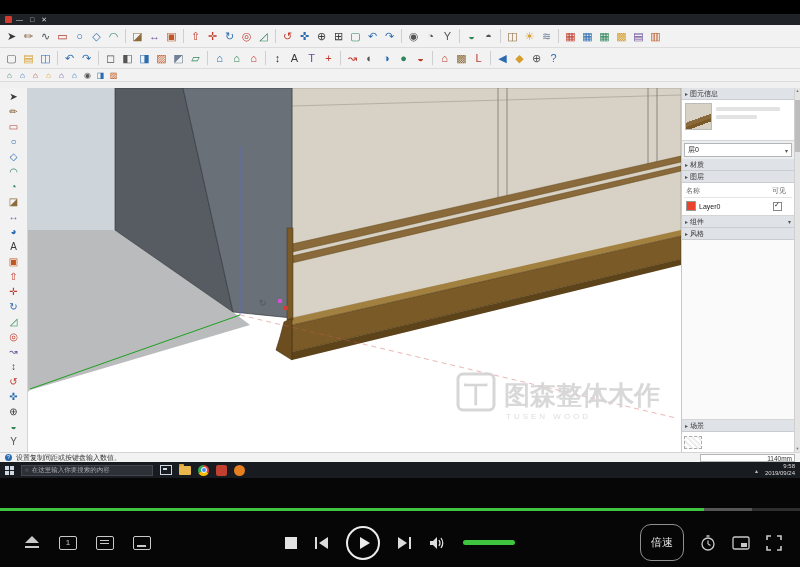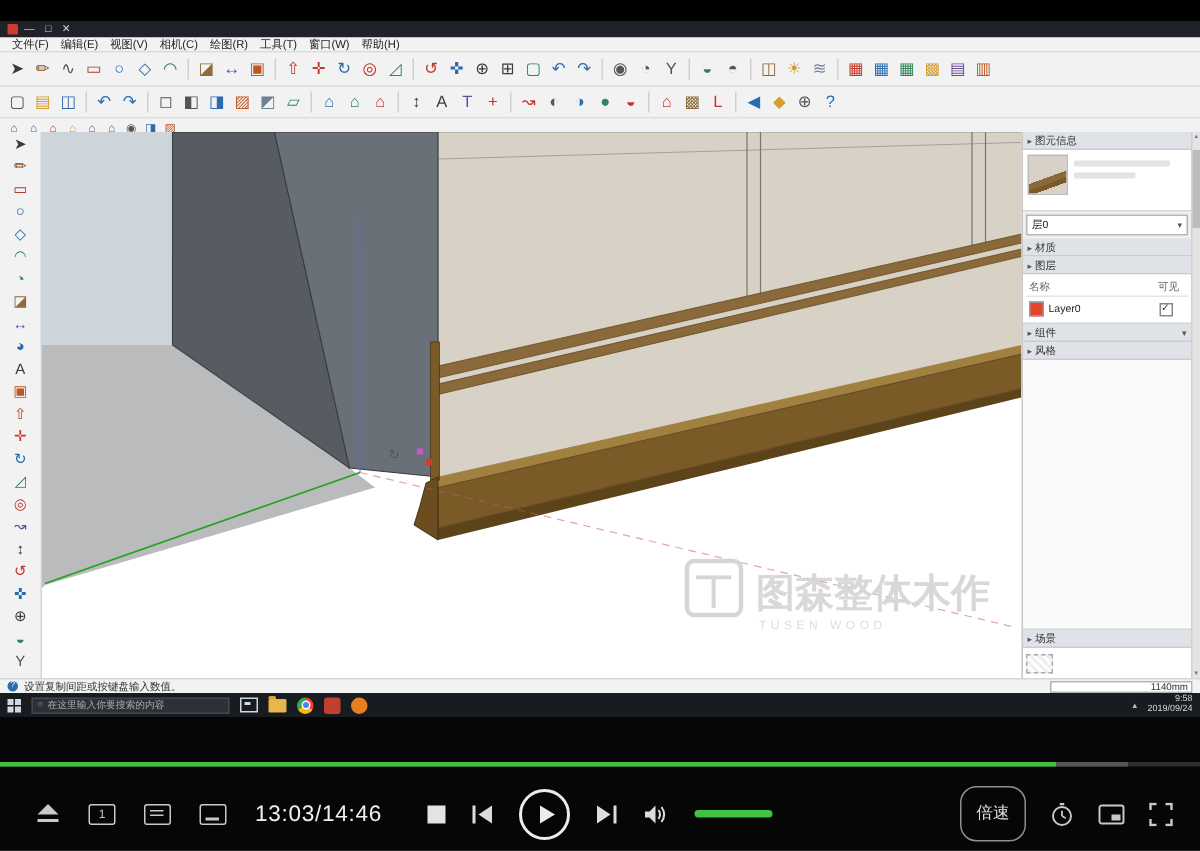--- a/index.html
+++ b/index.html
@@ -112,31 +112,20 @@
 
     <div class="titlebar">
       <span class="su-logo"></span>
       <span class="winbtns">
         <span>—</span>
         <span>□</span>
         <span>✕</span>
       </span>
     </div>
 
-    <div class="menubar">
-
-    <span class="menu-item">文件(F)</span>
-        <span class="menu-item">编辑(E)</span>
-        <span class="menu-item">视图(V)</span>
-        <span class="menu-item">相机(C)</span>
-        <span class="menu-item">绘图(R)</span>
-        <span class="menu-item">工具(T)</span>
-        <span class="menu-item">窗口(W)</span>
-        <span class="menu-item">帮助(H)</span>
-      </div>
 
     <div class="tbrow tb1">
 
     <span class="tbi" style="color: rgb(58, 58, 58);">➤</span>
         <span class="tbi" style="color: rgb(122, 74, 31);">✏</span>
         <span class="tbi" style="color: rgb(85, 85, 85);">∿</span>
         <span class="tbi" style="color: rgb(176, 58, 46);">▭</span>
         <span class="tbi" style="color: rgb(43, 108, 176);">○</span>
         <span class="tbi" style="color: rgb(43, 108, 176);">◇</span>
         <span class="tbi" style="color: rgb(47, 133, 90);">◠</span>
@@ -402,21 +391,20 @@
     <div class="pcontrols">
       <div class="left-group">
         <svg width="16" height="13" viewBox="0 0 16 13">
           <polygon points="8,0 15,7 1,7" fill="#c9c9c9"></polygon>
             <rect x="1" y="10" width="14" height="2" fill="#c9c9c9"></rect>
         </svg>
         <span class="one-box">1</span>
         <span class="danmu"></span>
         <span class="subbox"></span>
       </div>
-      <div class="time">13:03/14:46</div>
       <div class="center-group">
         <span class="stop-btn"></span>
         <svg width="15" height="14" viewBox="0 0 15 14">
           <rect x="1" y="1" width="2" height="12" fill="#dcdcdc"></rect>
             <polygon points="14,1 5,7 14,13" fill="#dcdcdc"></polygon>
         </svg>
         <span class="play-btn">
             <span class="play-tri"></span>
           </span>
         <svg width="15" height="14" viewBox="0 0 15 14">

